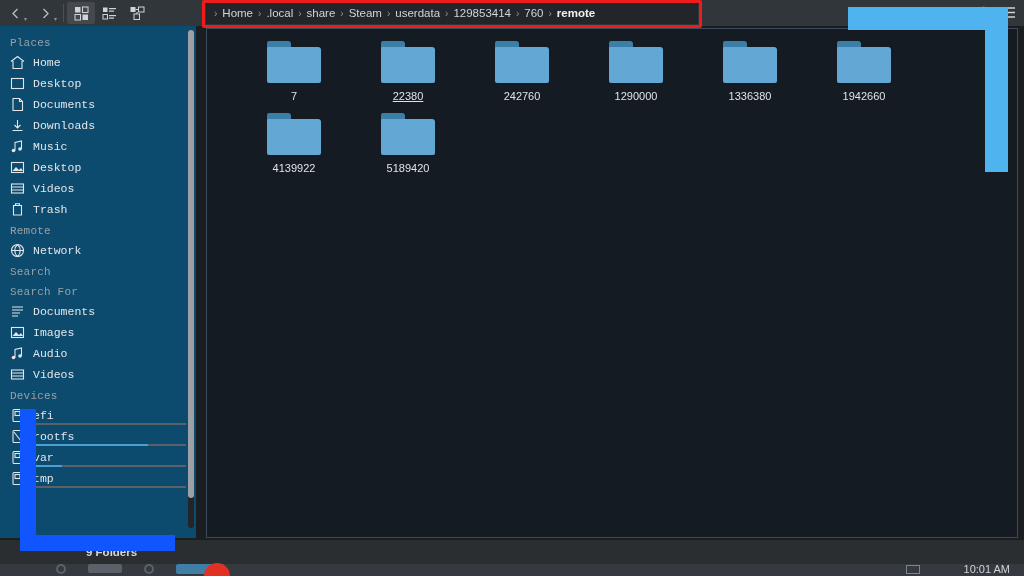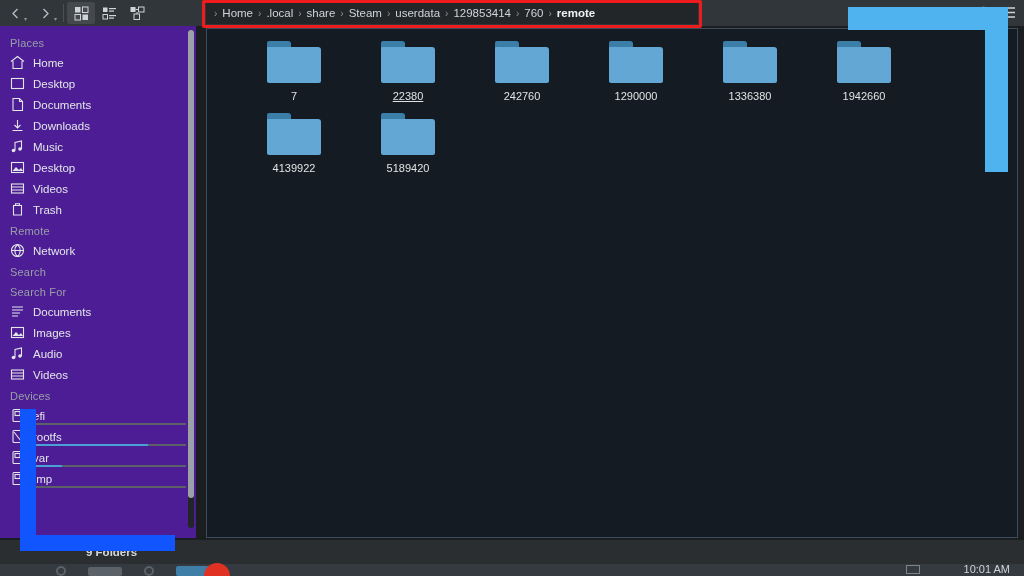--- a/index.html
+++ b/index.html
@@ -44,21 +44,21 @@
   .crumb.current { font-weight: bold; color: #eff1f3; }
   .crumb-sep { color: #8b9196; font-size: 10px; padding: 0 2px; }
   .crumb-hl {
     position: absolute; left: 202px; top: 0px; width: 500px; height: 28px;
     border: 3px solid #ee1c1c; border-radius: 2px; pointer-events: none;
   }
 
   
   .sidebar {
     position: absolute; left: 0; top: 26px; width: 196px; height: 512px;
-    background: #4c1d95; overflow: hidden; padding-top: 6px;
+    background: #0c4a6e; overflow: hidden; padding-top: 6px; font-family: Liberation Mono, monospace;
   }
   .side-head {
     color: #9aa0a6; font-size: 11px; padding: 5px 10px 3px 10px; letter-spacing: .2px;
   }
   .side-item {
     display: flex; align-items: center; gap: 8px;
     height: 21px; padding: 0 10px; color: #e3e6e8; font-size: 11.5px;
   }
   .side-item .ico { width: 15px; height: 15px; flex: 0 0 15px;
     display: flex; align-items: center; justify-content: center; color: #e3e6e8; }
@@ -138,21 +138,21 @@
     background: #6d7378; border-radius: 2px;
   }
   .cap-bar .fill {
     position: absolute; top: 1px; width: 30px; height: 3px;
     background: #5fa8d8; border-radius: 2px;
   }
 
   
   .taskbar {
     position: absolute; left: 0; top: 564px; width: 1024px; height: 12px;
-    background: #343a40; display: flex; align-items: flex-end; gap: 22px;
+    background: #343a40; display: flex; align-items: flex-start; gap: 22px;
     padding-left: 56px;
   }
   .tb-item { width: 34px; height: 9px; background: #5a6168; border-radius: 2px; }
   .tb-circle { width: 10px; height: 10px; border: 2px solid #5a6168; border-radius: 50%; background: none; }
   .tb-tile { width: 48px; height: 10px; background: #3f7ea6; border-radius: 2px; }
   .tb-red { width: 26px; height: 26px; border-radius: 50%; background: #e03122; position: absolute; left: 204px; top: -1px; }
   .tb-clock {
     position: absolute; right: 14px; top: -1px;
     color: #cfd4d8; font-size: 11px;
   }

